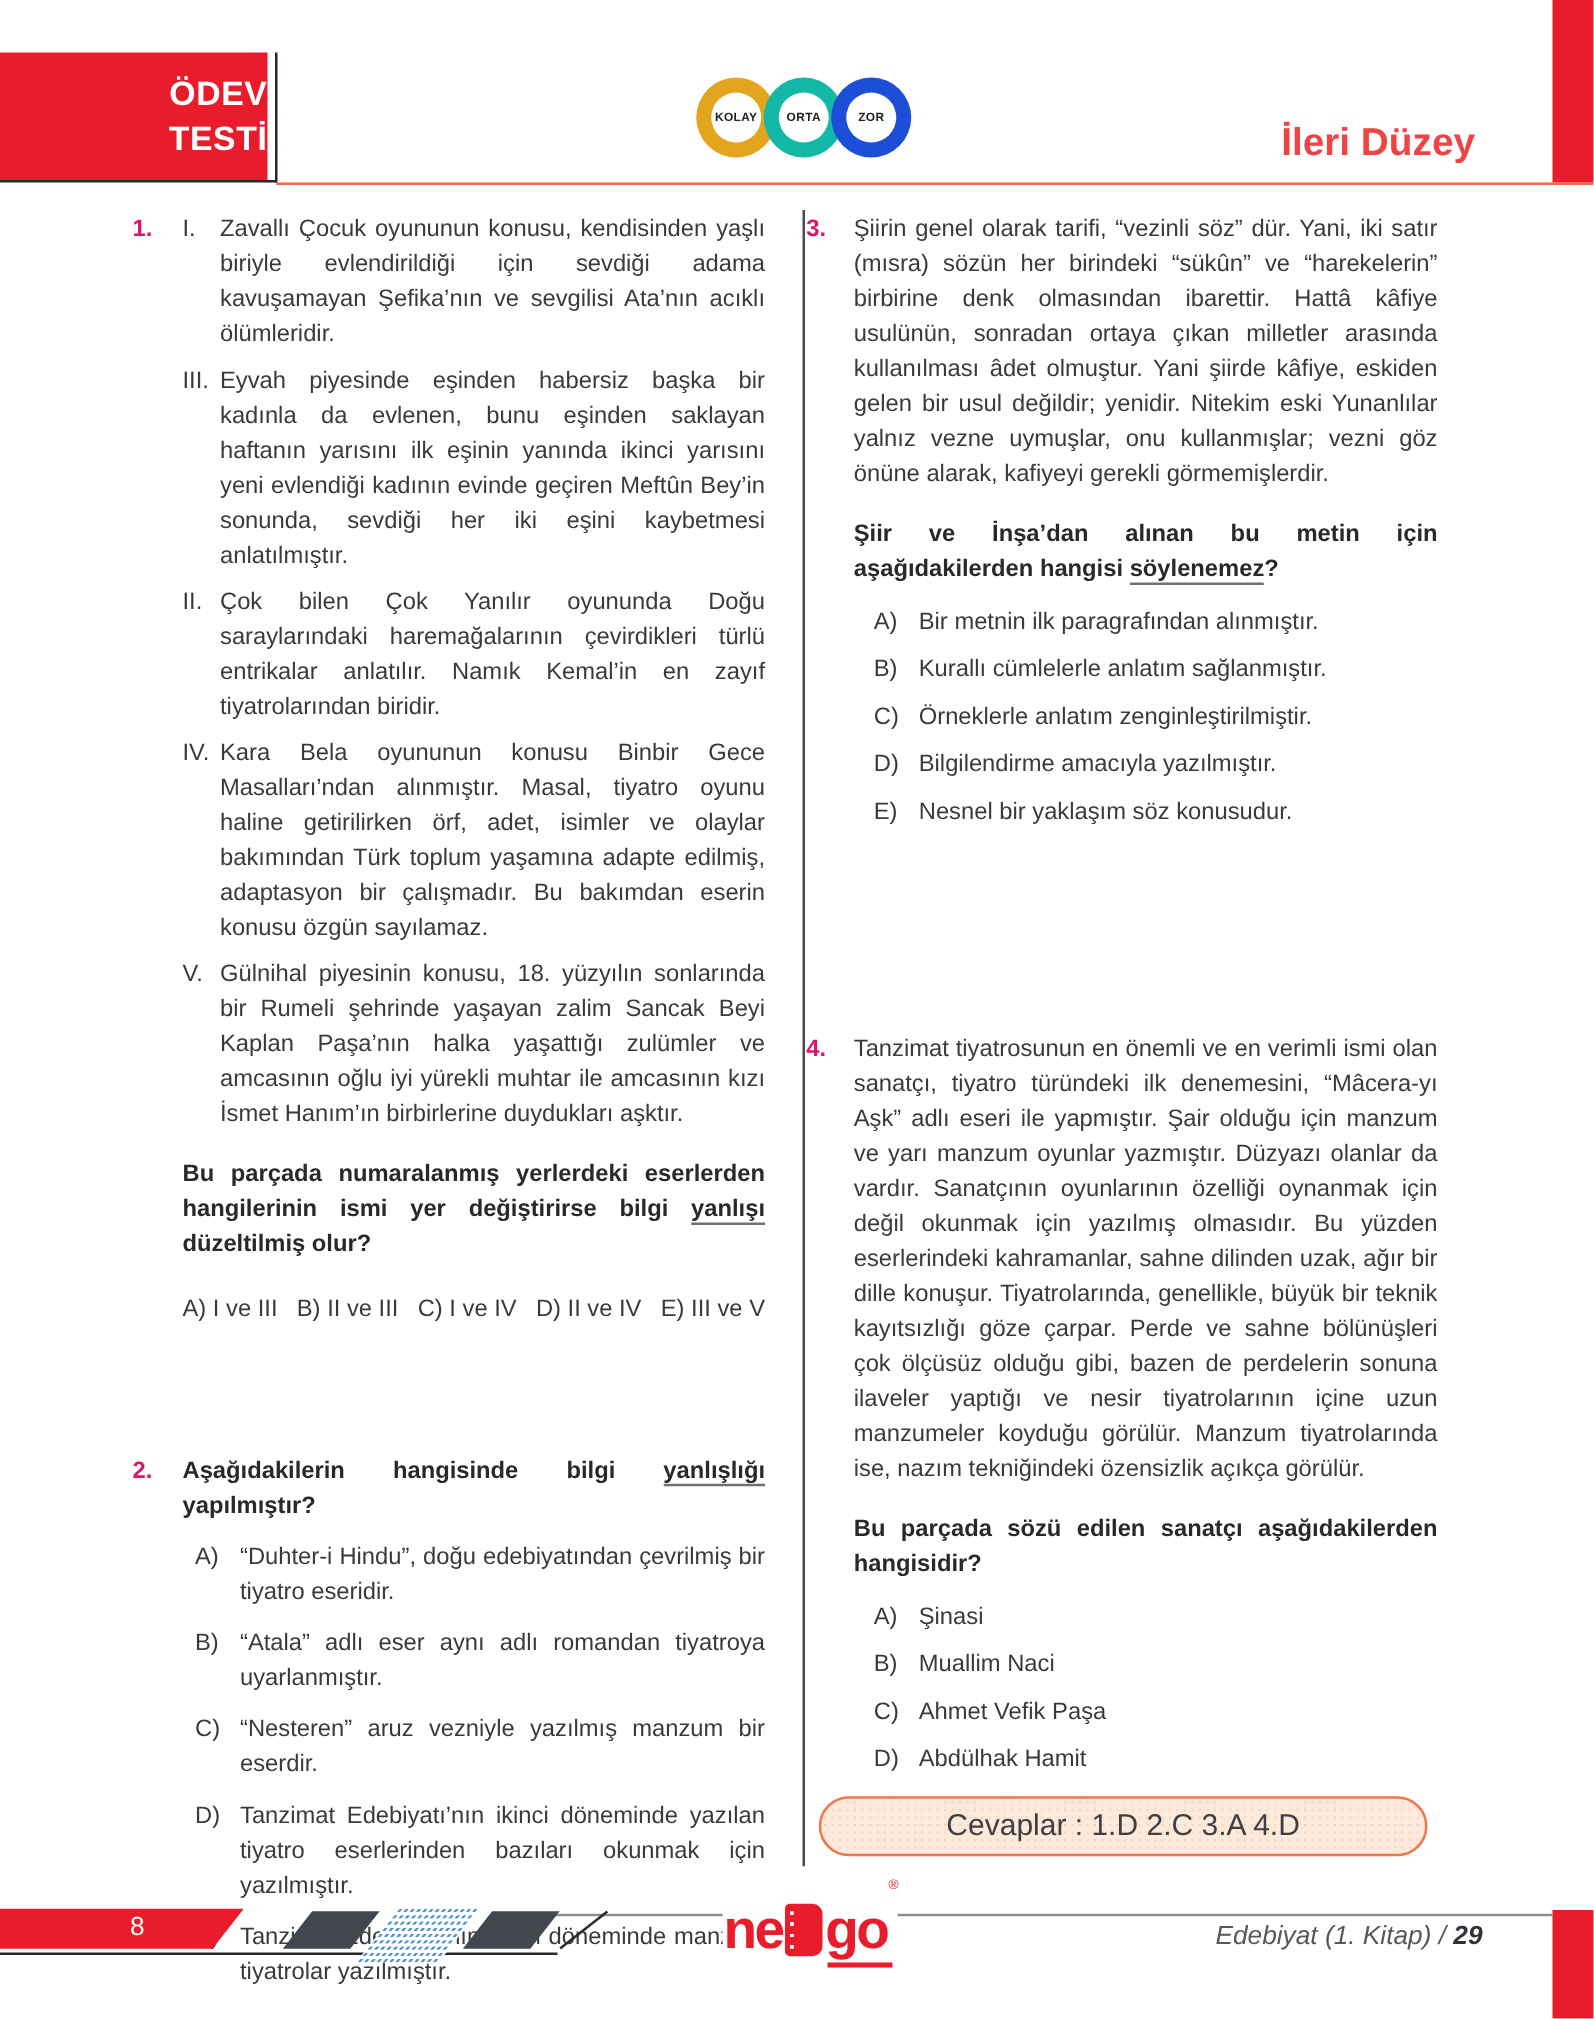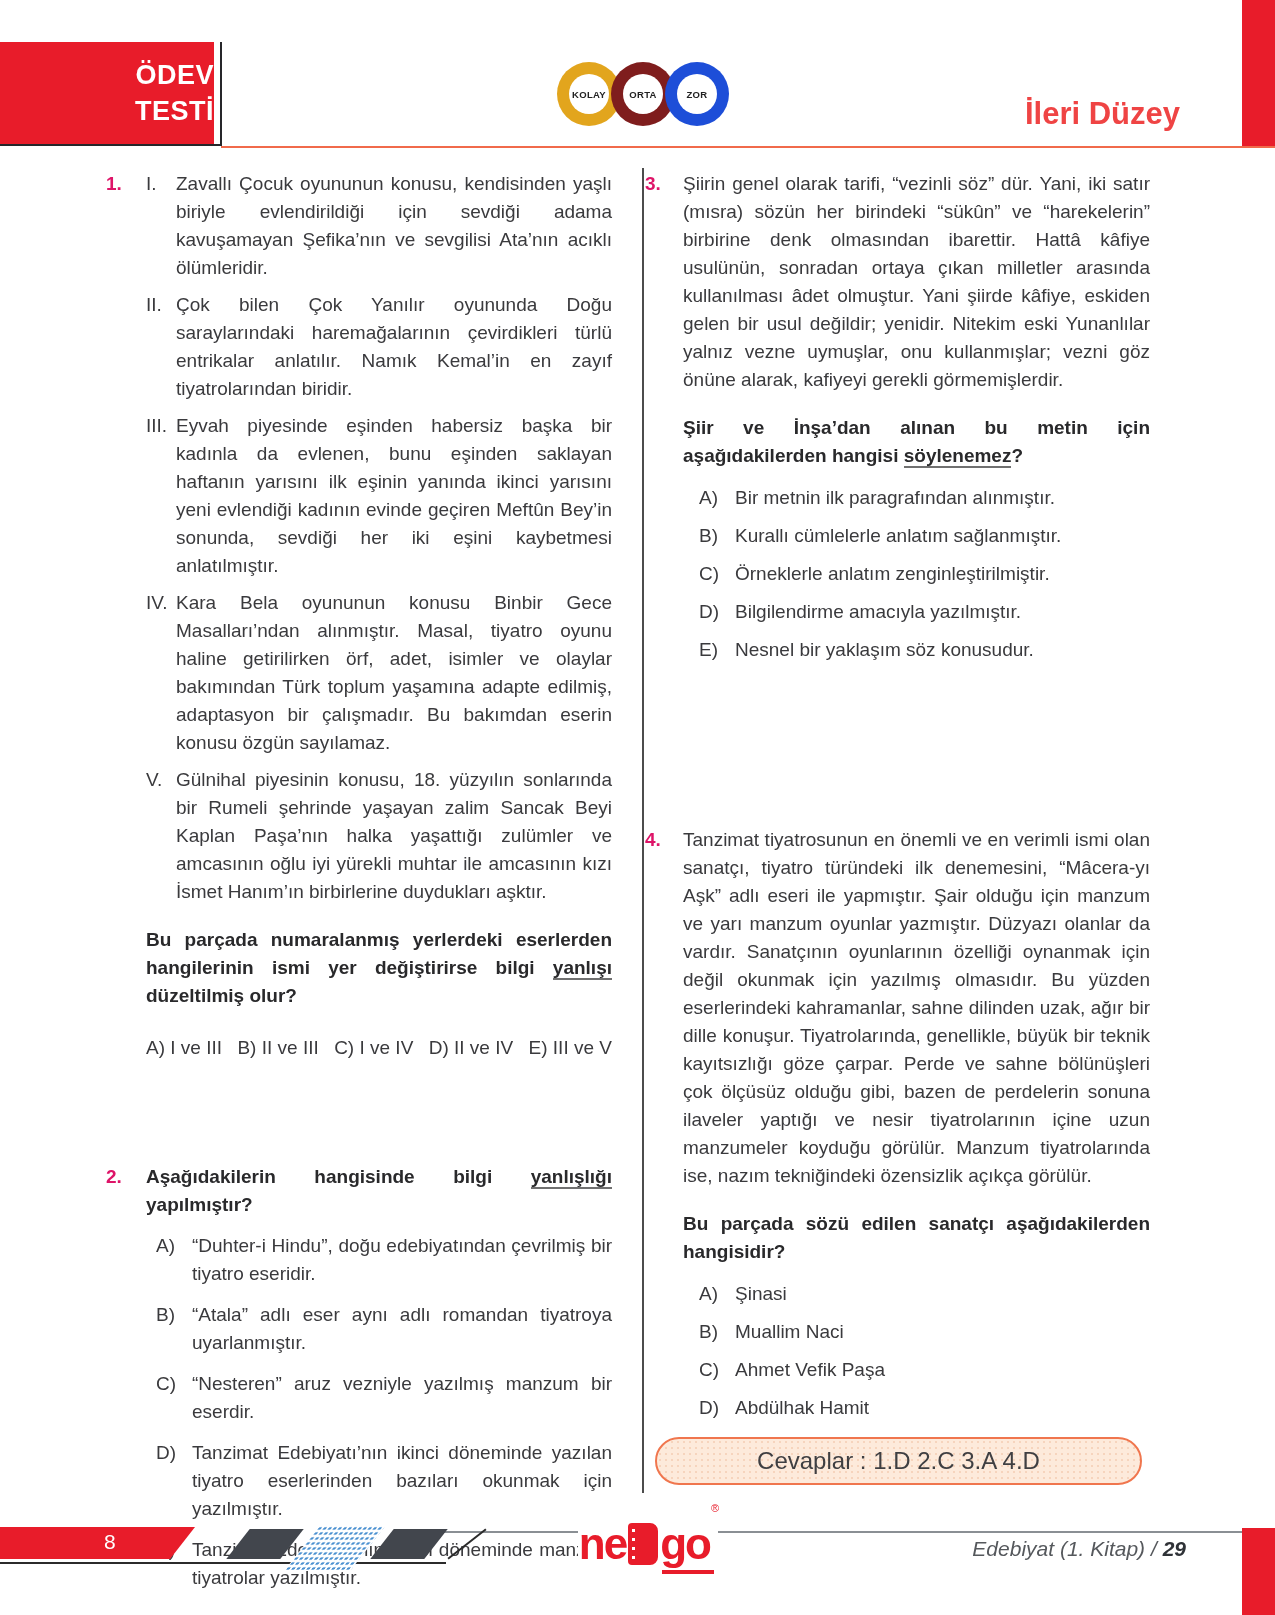--- a/index.html
+++ b/index.html
@@ -94,46 +94,46 @@
   </div>
   <div class="test-box-edge"></div>
   <div class="test-box-under"></div>
   <div class="orange-rule"></div>
   <div class="red-bar top"></div>
 
   <div class="badges">
     <div class="ring" style="background:#E2A51D;z-index:1">
       <div class="hole">KOLAY</div>
     </div>
-    <div class="ring" style="background:#7f1d1d;z-index:2">
+    <div class="ring" style="background:#14b8a6;z-index:2">
       <div class="hole">ORTA</div>
     </div>
     <div class="ring" style="background:#1d4ed8;z-index:3">
       <div class="hole">ZOR</div>
     </div>
   </div>
 
   <div class="level">İleri Düzey</div>
 
   <div class="col-divider"></div>
 
   <div class="q q-left" style="top:170px">
     <div class="qnum">1.</div>
     <div class="qbody">
       <div class="item">
         <span class="rn">I.</span>
         <span class="itext">Zavallı Çocuk oyununun konusu, kendisinden yaşlı biriyle evlendirildiği için sevdiği adama kavuşamayan Şefika’nın ve sevgilisi Ata’nın acıklı ölümleridir.</span>
       </div>
       <div class="item">
+        <span class="rn">III.</span>
+        <span class="itext">Eyvah piyesinde eşinden habersiz başka bir kadınla da evlenen, bunu eşinden saklayan haftanın yarısını ilk eşinin yanında ikinci yarısını yeni evlendiği kadının evinde geçiren Meftûn Bey’in sonunda, sevdiği her iki eşini kaybetmesi anlatılmıştır.</span>
+      </div>
+      <div class="item">
         <span class="rn">II.</span>
         <span class="itext">Çok bilen Çok Yanılır oyununda Doğu saraylarındaki haremağalarının çevirdikleri türlü entrikalar anlatılır. Namık Kemal’in en zayıf tiyatrolarından biridir.</span>
-      </div>
-      <div class="item">
-        <span class="rn">III.</span>
-        <span class="itext">Eyvah piyesinde eşinden habersiz başka bir kadınla da evlenen, bunu eşinden saklayan haftanın yarısını ilk eşinin yanında ikinci yarısını yeni evlendiği kadının evinde geçiren Meftûn Bey’in sonunda, sevdiği her iki eşini kaybetmesi anlatılmıştır.</span>
       </div>
       <div class="item">
         <span class="rn">IV.</span>
         <span class="itext">Kara Bela oyununun konusu Binbir Gece Masalları’ndan alınmıştır. Masal, tiyatro oyunu haline getirilirken örf, adet, isimler ve olaylar bakımından Türk toplum yaşamına adapte edilmiş, adaptasyon bir çalışmadır. Bu bakımdan eserin konusu özgün sayılamaz.</span>
       </div>
       <div class="item">
         <span class="rn">V.</span>
         <span class="itext">Gülnihal piyesinin konusu, 18. yüzyılın sonlarında bir Rumeli şehrinde yaşayan zalim Sancak Beyi Kaplan Paşa’nın halka yaşattığı zulümler ve amcasının oğlu iyi yürekli muhtar ile amcasının kızı İsmet Hanım’ın birbirlerine duydukları aşktır.</span>
       </div>
       <div class="stem"><span>Bu parçada numaralanmış yerlerdeki eserlerden hangilerinin ismi yer değiştirirse bilgi </span><span class="u">yanlışı</span><span> düzeltilmiş olur?</span></div>

